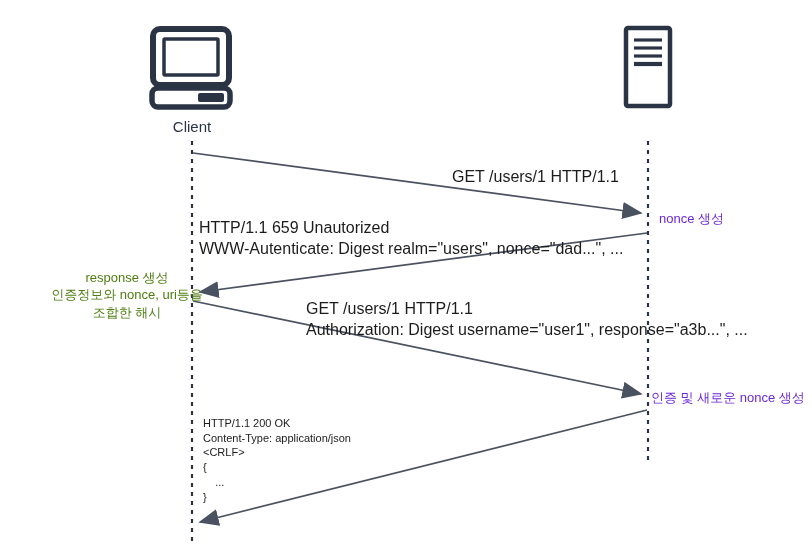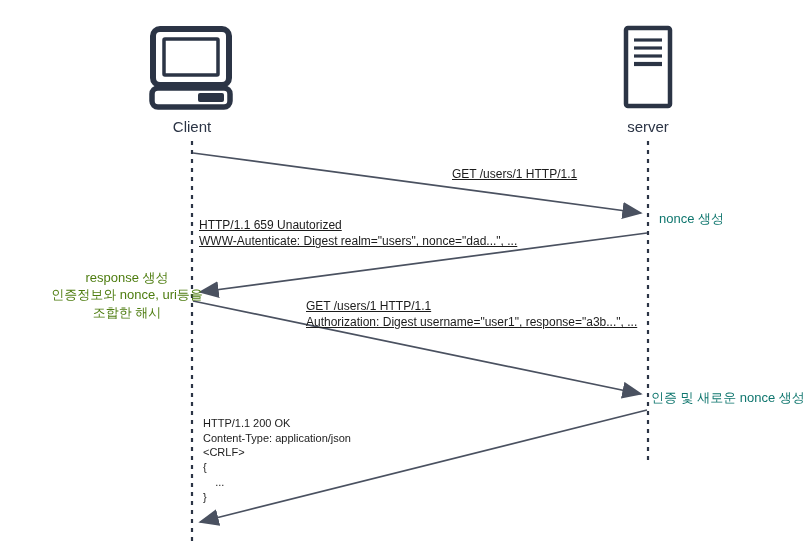--- a/index.html
+++ b/index.html
@@ -29,27 +29,26 @@
     color: #2b3445;
     white-space: pre;
     line-height: 1.34;
   }
   .actor-label {
     font-size: 15px;
     text-align: center;
     color: #2b3445;
   }
   .msg-label {
-    font-size: 12px;
+    font-size: 16px;
     color: #1c1c1c;
-    text-decoration: underline;
   }
   .note-label {
     font-size: 13px;
-    color: #0f766e;
+    color: #6d28d9;
   }
   .note-left {
     font-size: 13px;
     color: #4d7c0f;
     text-align: center;
   }
   .mono-block {
     font-size: 11px;
     color: #1c1c1c;
   }
@@ -91,21 +90,20 @@
     <line x1="193" y1="153" x2="641" y2="213" stroke="#4a5160" stroke-width="1.7" marker-end="url(#arrow-right)"></line>
 
     <line x1="647" y1="233" x2="200" y2="292" stroke="#4a5160" stroke-width="1.7" marker-end="url(#arrow-left)"></line>
 
     <line x1="193" y1="301" x2="641" y2="394" stroke="#4a5160" stroke-width="1.7" marker-end="url(#arrow-right)"></line>
 
     <line x1="647" y1="410" x2="200" y2="522" stroke="#4a5160" stroke-width="1.7" marker-end="url(#arrow-left)"></line>
   </svg>
 
   <div class="txt actor-label" style="left:142px; top:117px; width:100px;">Client</div>
-  <div class="txt actor-label" style="left:598px; top:117px; width:100px;">server</div>
 
   <div class="txt msg-label" style="left:452px; top:166px;">GET /users/1 HTTP/1.1</div>
 
   <div class="txt msg-label" style="left:199px; top:217px;">HTTP/1.1 659 Unautorized
 WWW-Autenticate: Digest realm="users", nonce="dad...", ...</div>
 
   <div class="txt msg-label" style="left:306px; top:298px;">GET /users/1 HTTP/1.1
 Authorization: Digest username="user1", response="a3b...", ...</div>
 
   <div class="txt mono-block" style="left:203px; top:416px;">HTTP/1.1 200 OK

